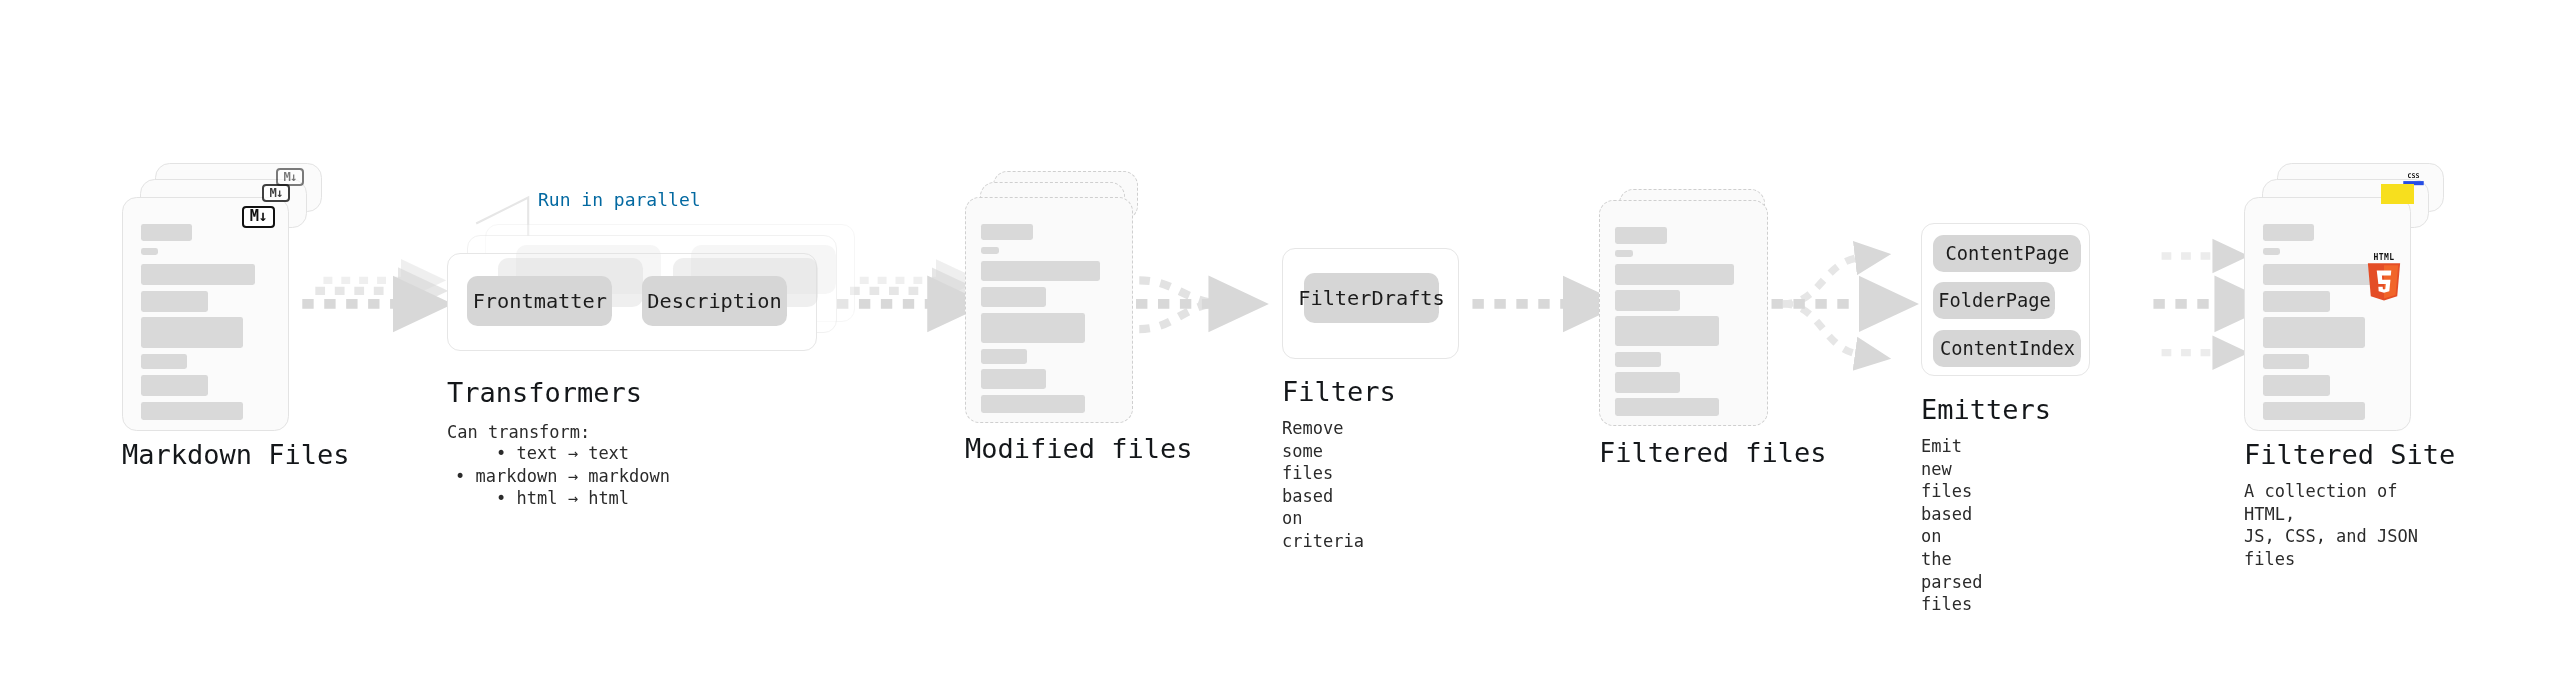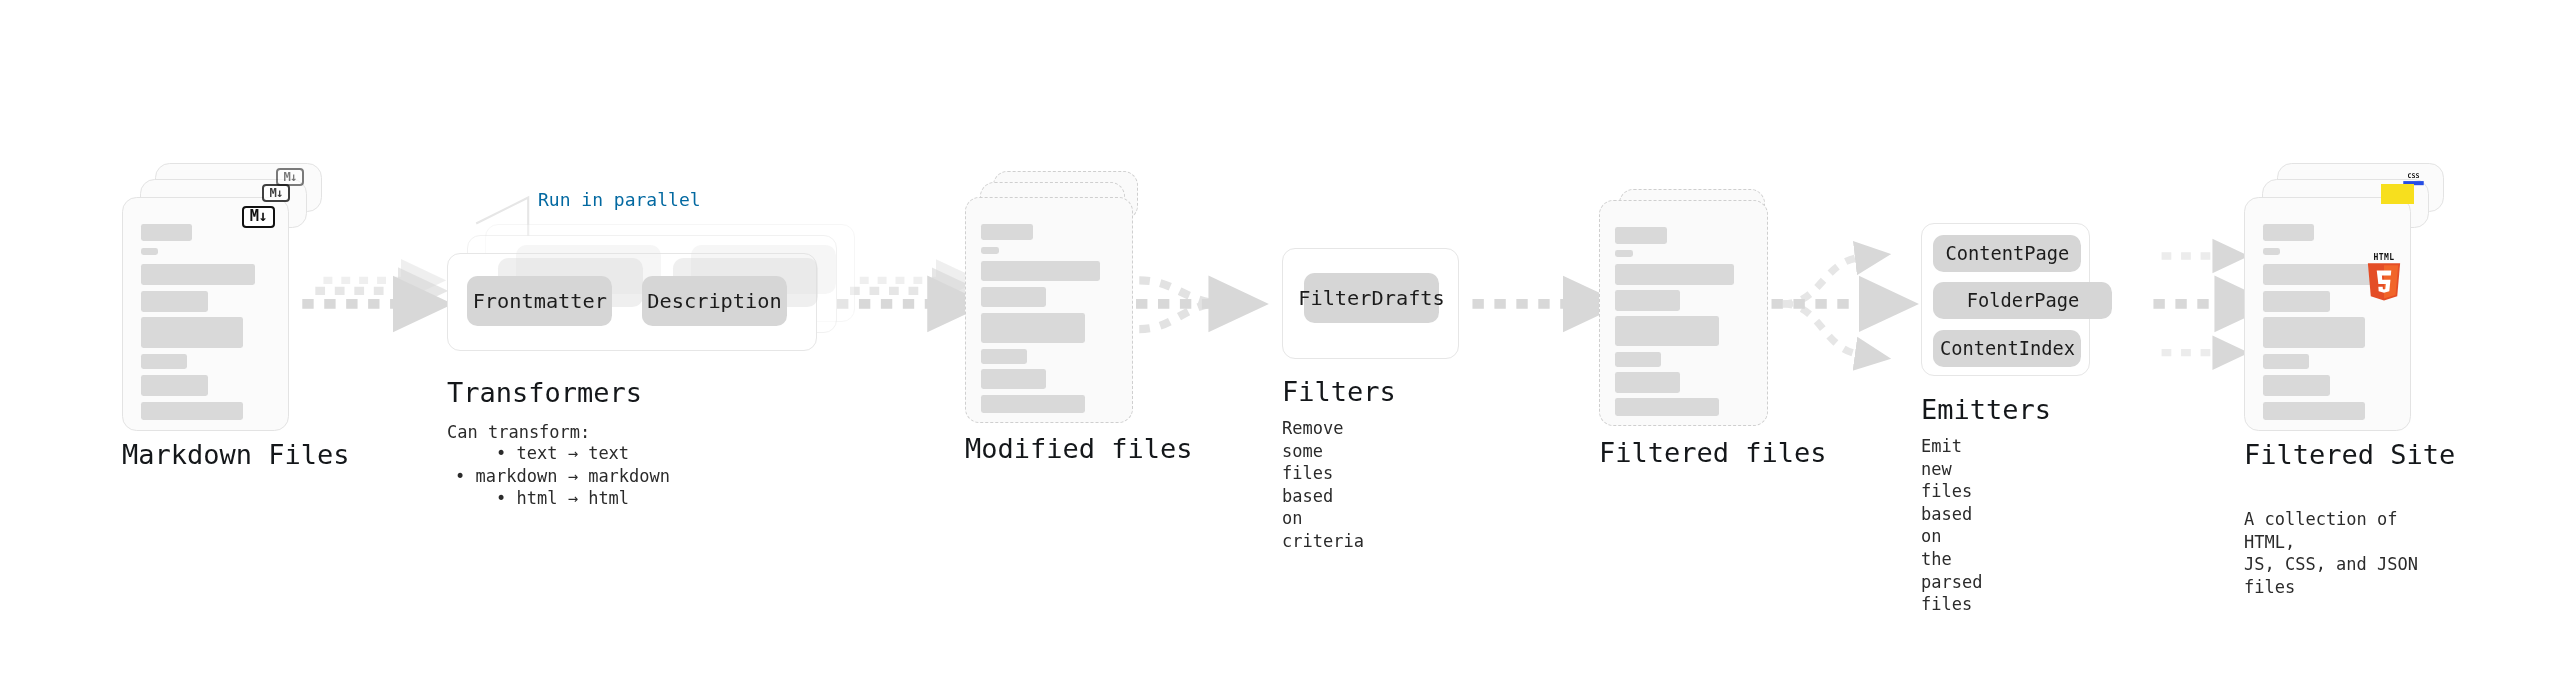--- a/index.html
+++ b/index.html
@@ -242,21 +242,21 @@
         <div class="skel" style="left:14.6px;top:171px;width:65px;height:20.3px;"></div>
         <div class="skel" style="left:14.6px;top:197px;width:104px;height:18px;"></div>
       </div>
     </div>
     <div class="title" style="left:0px;top:248px;">Filtered files</div>
   </div>
 
   <div class="node" style="left:1921px;top:223px;">
     <div class="pbox" style="left:0px;top:0px;width:169px;height:153px;">
       <div class="chip" style="left:11.4px;top:10.6px;width:148px;height:37px;font-size:18.7px;text-align:center;">ContentPage</div>
-      <div class="chip" style="left:11.4px;top:58px;width:179px;height:37px;font-size:18.7px;">FolderPage</div>
+      <div class="chip" style="left:11.4px;top:58px;width:122px;height:37px;font-size:18.7px;">FolderPage</div>
       <div class="chip" style="left:11.4px;top:106px;width:148px;height:37px;font-size:18.7px;">ContentIndex</div>
     </div>
     <div class="title" style="left:0px;top:171px;">Emitters</div>
     <div class="sub" style="left:0px;top:212px;">Emit new files based on
 the parsed files</div>
   </div>
 
   <div class="node" style="left:2244px;top:163px;">
     <div class="cardstack" style="width:203px;height:340px;">
       <div class="card" style="left:32.5px;top:0px;width:167px;height:49px;"></div>
@@ -287,18 +287,18 @@
           <path d="M6,14 L46,14 L42.4,55 L26,60 L9.6,55 z" fill="#e44d26"></path>
           <path d="M26,16.5 L43.6,16.5 L40.4,53.4 L26,57.6 z" fill="#f16529"></path>
           <path d="M17,23 L35,23 L34.4,29 L23.4,29 L23.8,34.4 L34,34.4
                    L32.6,48.6 L26,50.6 L19.4,48.6 L19,43 L24.4,43 L24.6,46
                    L26,46.4 L27.6,46 L28.2,39.8 L19,39.8 z" fill="#ffffff"></path>
         </svg>
       </div>
     </div>
 
     <div class="title" style="left:0px;top:276px;">Filtered Site</div>
-    <div class="sub" style="left:0px;top:317px;margin-top:28px;">A collection of HTML,
+    <div class="sub" style="left:0px;top:317px;">A collection of HTML,
 JS, CSS, and JSON files</div>
   </div>
 
 </div>
 
 
 </body></html>

